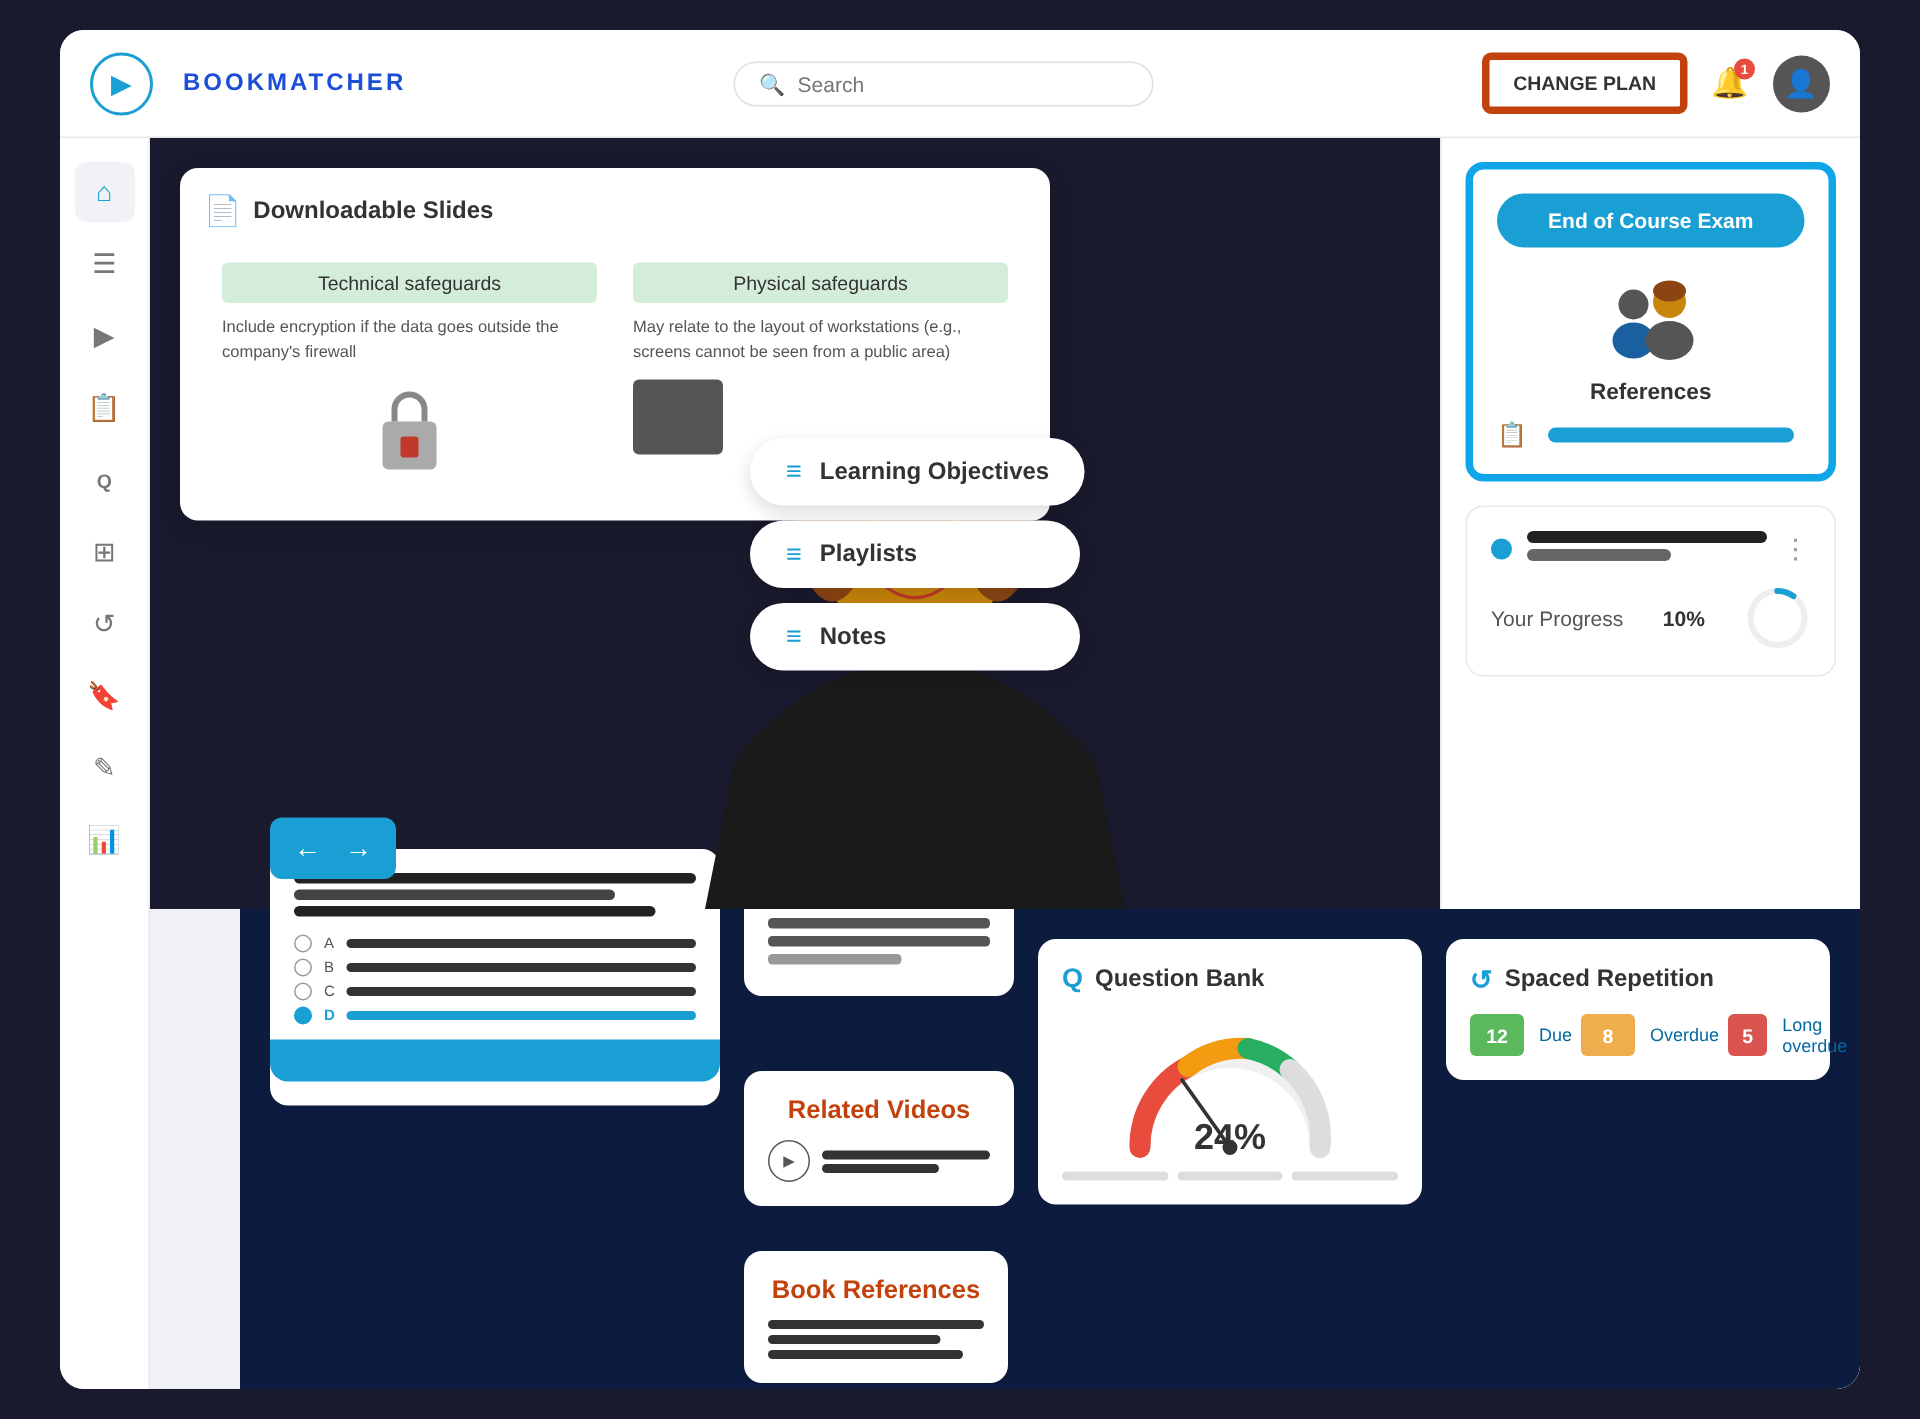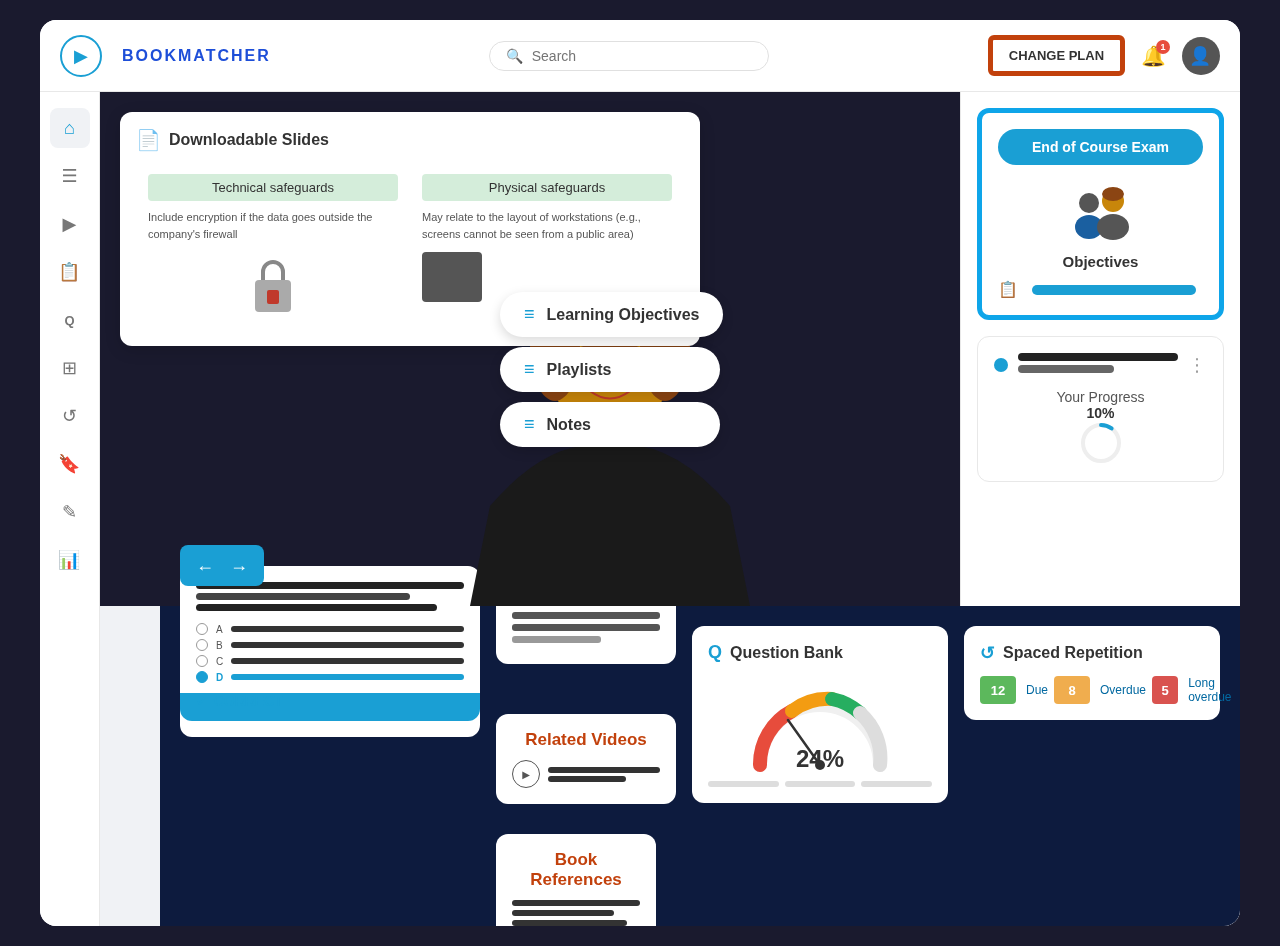--- a/index.html
+++ b/index.html
@@ -387,23 +387,22 @@
 
     .three-dots {
       color: #999;
       font-size: 18px;
       letter-spacing: 1px;
     }
 
     .progress-footer {
       display: flex;
       align-items: center;
-      justify-content: flex-end;
+      justify-content: space-between;
       margin-top: 8px;
-      flex-direction: column;
     }
 
     .progress-label {
       font-size: 14px;
       color: #555;
     }
 
     .progress-percent {
       font-size: 14px;
       font-weight: 600;
@@ -531,21 +530,21 @@
     .exp-lines .exp-line.short {
       width: 60%;
       background: #999;
     }
 
     
     .book-card {
       background: white;
       border-radius: 12px;
       padding: 16px;
-      width: 160px;
+      width: 176px;
       flex-shrink: 0;
       position: relative;
       top: 20px;
     }
 
     
     .related-card {
       background: white;
       border-radius: 12px;
       padding: 16px;
@@ -818,21 +817,21 @@
               <circle cx="28" cy="18" r="10" fill="#555"></circle>
               <ellipse cx="28" cy="42" rx="14" ry="12" fill="#1a5fa0"></ellipse>
 
               <circle cx="52" cy="16" r="11" fill="#c8860a"></circle>
               <ellipse cx="52" cy="42" rx="16" ry="13" fill="#555"></ellipse>
 
               <ellipse cx="52" cy="9" rx="11" ry="7" fill="#8B4513"></ellipse>
             </svg>
           </div>
 
-          <div class="course-title">Objectives</div>
+          <div class="course-title">References</div>
 
           <div style="display:flex;align-items:center;gap:8px;justify-content:center;">
             <span style="color:#1a9fd4;font-size:16px;">📋</span>
             <div class="progress-bar-mini"></div>
           </div>
         </div>
 
         <div class="progress-card">
           <div class="progress-row">
             <div class="progress-dot"></div>

